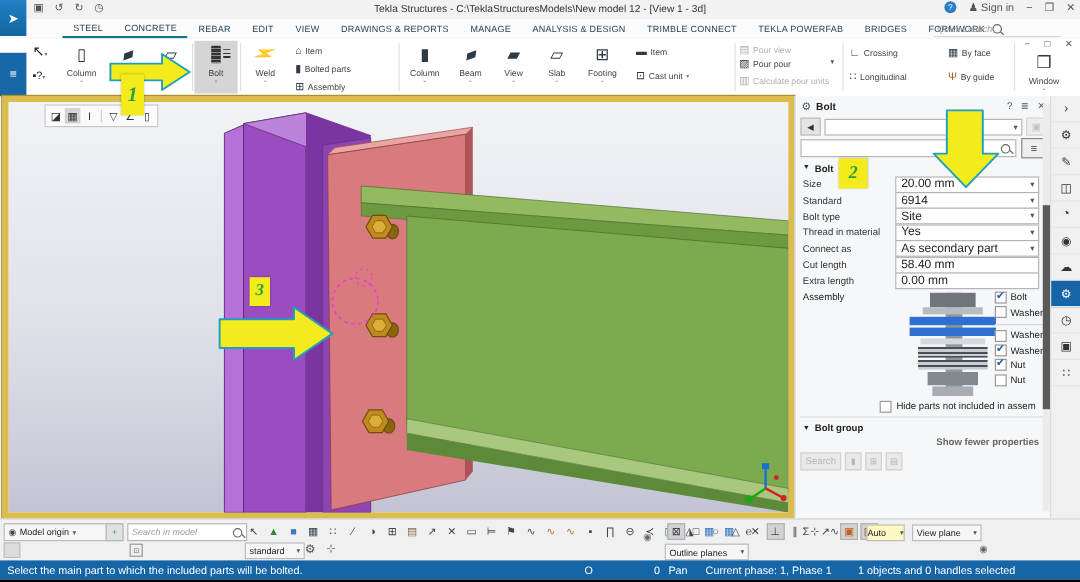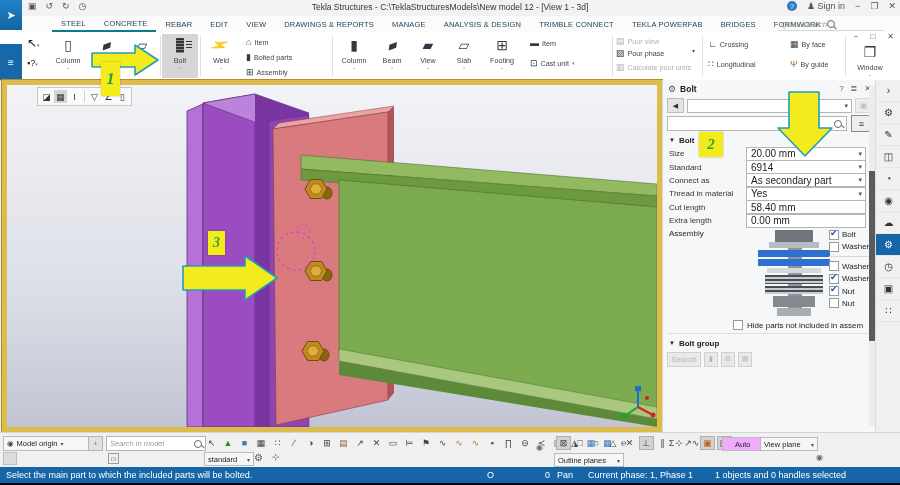--- a/index.html
+++ b/index.html
@@ -96,21 +96,21 @@
   .msearch{position:absolute;left:106px;top:3px;width:92px;height:13px;background:#fff;border:1px solid #b5b5b5;display:flex;align-items:center;justify-content:space-between;padding:0 3px}
   .msearch i{font-style:italic;color:#999}
   .subico{position:absolute;left:108px;top:20px;width:9px;height:9px;border:1px solid #999;display:flex;align-items:center;justify-content:center;font-size:6px;color:#666}
   .strip{position:absolute;display:flex}
   .ticon{width:15px;height:14px;display:flex;align-items:center;justify-content:center;font-size:9px;color:#3c4650;margin-right:1.5px;flex:none}
   .ticon.pressed{background:#d2d2d2;border:1px solid #b0b0b0;box-sizing:border-box}
   .stdbox{position:absolute;left:204px;top:19px;width:42px;height:12px;background:#f6f6f6;border:1px solid #bbb;display:flex;align-items:center;justify-content:space-between;padding:0 3px}
   .gearb{position:absolute;left:254px;top:19px;font-size:10px;color:#555}
   .snapb{position:absolute;left:272px;top:19px;font-size:9px;color:#555}
   .eye{position:absolute;font-size:8px;color:#666}
-  .autobox{position:absolute;left:722px;top:4px;width:30px;height:12px;background:#f0abfc;border:1px solid #bbb;display:flex;align-items:center;justify-content:space-between;padding:0 12px}
+  .autobox{position:absolute;left:722px;top:4px;width:30px;height:12px;background:#fef9c3;border:1px solid #bbb;display:flex;align-items:center;justify-content:space-between;padding:0 0}
   .vpbox{position:absolute;left:760px;top:4px;width:50px;height:12px;background:#f6f6f6;border:1px solid #bbb;display:flex;align-items:center;justify-content:space-between;padding:0 3px}
   .opbox{position:absolute;left:554px;top:20px;width:62px;height:12px;background:#f6f6f6;border:1px solid #bbb;display:flex;align-items:center;justify-content:space-between;padding:0 3px}
   .ddc{font-size:6px;color:#555}
   
   .statusbar{position:absolute;left:0;top:467px;width:900px;height:16px;background:#1565a7;color:#fff;font-size:9px}
   .statusbar span{position:absolute;top:3px;white-space:nowrap}
   .blackstrip{position:absolute;left:0;top:483px;width:900px;height:2px;background:#000}
   
   .annlabel{position:absolute;background:#f4ec1a;color:#2f9e43;display:flex;align-items:center;justify-content:center;font-family:"Liberation Serif",serif;font-style:italic;font-weight:bold;z-index:60;box-shadow:0 0 2px rgba(0,0,0,.25)}
   .overlay{position:absolute;left:0;top:0;width:900px;height:485px;pointer-events:none;z-index:55}
@@ -240,21 +240,21 @@
     <span style="font-size:5px;color:#777">▾</span>
     </div>
   <div class="vsep" style="left:612px"></div>
 
   <div class="smallrow gray" style="left:616px;top:4px">
     <span class="si">▤</span>
       <span>Pour view</span>
     </div>
   <div class="smallrow" style="left:616px;top:16px">
     <span class="si">▨</span>
-      <span>Pour phase</span>
+      <span>Pour pour</span>
     </div>
   <div class="abs" style="left:692px;top:15px;font-size:6px;color:#555">▾</div>
   <div class="smallrow gray" style="left:616px;top:30px">
     <span class="si">▥</span>
       <span>Calculate pour units</span>
     </div>
   <div class="vsep" style="left:702px"></div>
 
   <div class="smallrow" style="left:708px;top:7px">
     <span class="si">∟</span>
@@ -375,29 +375,35 @@
           <span>20.00 mm</span>
         </div>
       </div>
       <div class="frow">
         <span class="flab">Standard</span>
         <div class="sel fctl">
           <span>6914</span>
         </div>
       </div>
       <div class="frow">
-        <span class="flab">Connect as</span>
+        <span class="flab">Bolt type</span>
         <div class="sel fctl">
-          <span>As secondary part</span>
+          <span>Site</span>
         </div>
       </div>
       <div class="frow">
         <span class="flab">Thread in material</span>
         <div class="sel fctl">
           <span>Yes</span>
+        </div>
+      </div>
+      <div class="frow">
+        <span class="flab">Connect as</span>
+        <div class="sel fctl">
+          <span>As secondary part</span>
         </div>
       </div>
       <div class="frow">
         <span class="flab">Cut length</span>
         <div class="inp fctl">
           <span>58.40 mm</span>
         </div>
       </div>
       <div class="frow">
         <span class="flab">Extra length</span>
@@ -457,20 +463,21 @@
     <div class="hiderow">
       <span class="cb"></span>
       <span>Hide parts not included in assem</span>
     </div>
   </div>
   <div class="pdivider"></div>
   <div class="psec">
     <span class="tri">▼</span>
     <span>Bolt group</span>
   </div>
+  <div class="showfewer">Show fewer properties</div>
   <div class="modrow">
     <span class="modbtn">Search</span>
     <span id="modicons" style="display:flex;gap:3px">
         <span class="modico">▮</span>
         <span class="modico">⊞</span>
         <span class="modico">▤</span>
       </span>
   </div>
   <div class="pscroll">
       <div class="thumb"></div>

